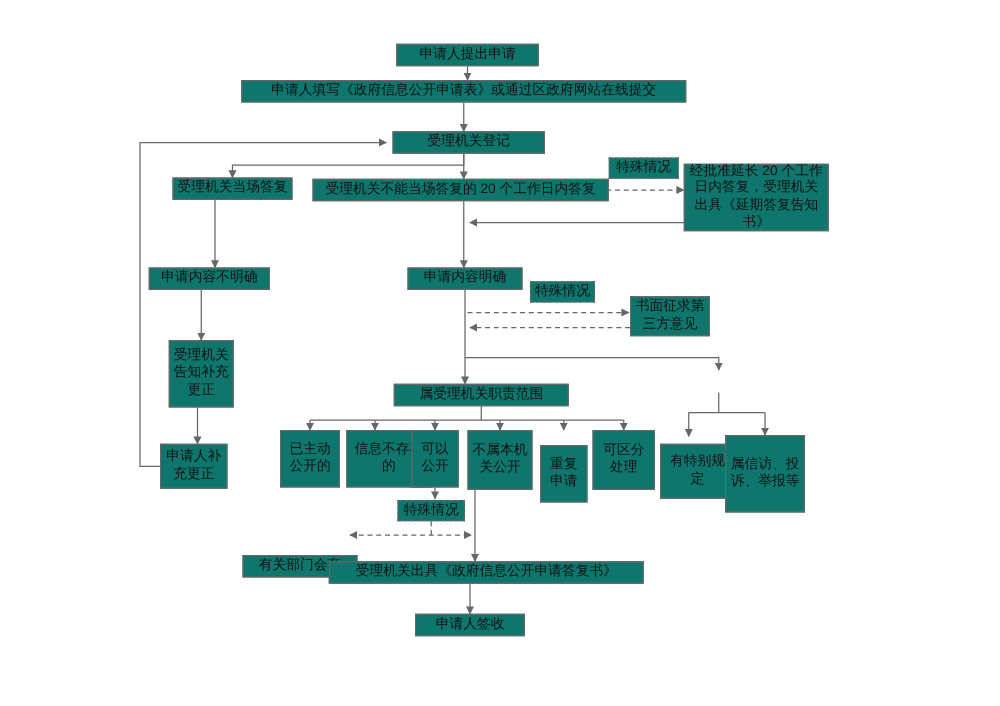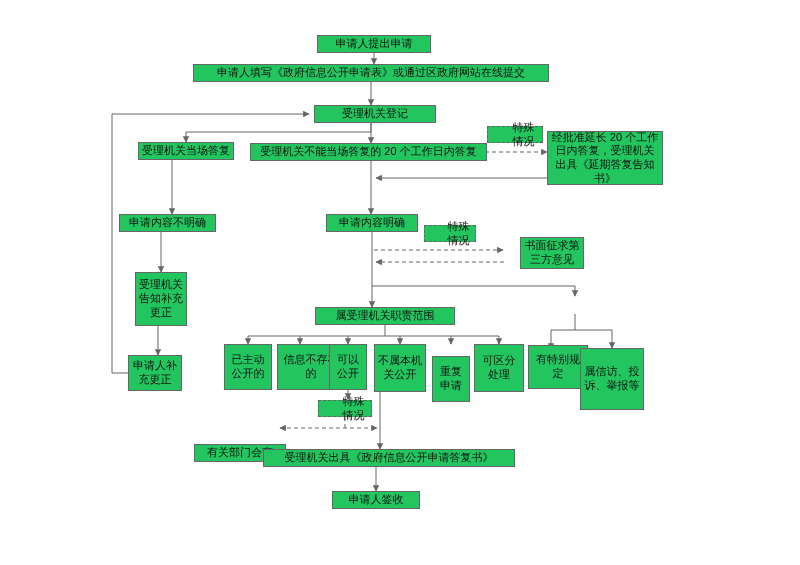--- a/index.html
+++ b/index.html
@@ -7,31 +7,31 @@
     position:relative;
     width:800px;height:565px;
     background:#fff;
     font-family:"Liberation Sans","DejaVu Sans",sans-serif;
     overflow:hidden;
   }
   .node{
     position:absolute;
     box-sizing:border-box;
     border:1px solid #666;
-    background:#22c55e;
+    background:#0f766e;
     color:#111;
     font-size:11px;
     line-height:1.25;
     display:flex;
     align-items:center;
     justify-content:center;
     text-align:center;
     padding:1px 3px;
   }
-  .node.dashed{border-style:dashed;padding-left:20px;}
+  .node.dashed{border-style:dashed;}
   svg.wires{position:absolute;left:0;top:0;pointer-events:none;}
 </style>
 </head>
 <body>
 
 <div id="canvas">
 
   <svg class="wires" width="800" height="565" viewBox="0 0 800 565">
     <defs>
       <marker id="arr" viewBox="0 0 10 10" refX="9" refY="5" markerWidth="6.5" markerHeight="6.5" orient="auto-start-reverse">
@@ -81,30 +81,30 @@
   <div class="node" style="left:317px;top:35px;width:114px;height:18px">申请人提出申请</div>
   <div class="node" style="left:193px;top:64px;width:356px;height:18px">申请人填写《政府信息公开申请表》或通过区政府网站在线提交</div>
   <div class="node" style="left:314px;top:105px;width:122px;height:18px">受理机关登记</div>
   <div class="node" style="left:138px;top:142px;width:96px;height:18px">受理机关当场答复</div>
   <div class="node" style="left:250px;top:143px;width:237px;height:18px">受理机关不能当场答复的 20 个工作日内答复</div>
   <div class="node dashed" style="left:487px;top:126px;width:56px;height:17px">特殊情况</div>
   <div class="node" style="left:547px;top:131px;width:116px;height:54px">经批准延长 20 个工作日内答复，受理机关出具《延期答复告知书》</div>
   <div class="node" style="left:119px;top:214px;width:97px;height:18px">申请内容不明确</div>
   <div class="node" style="left:326px;top:214px;width:92px;height:18px">申请内容明确</div>
   <div class="node dashed" style="left:424px;top:225px;width:52px;height:17px">特殊情况</div>
-  <div class="node" style="left:520px;top:237px;width:64px;height:32px">书面征求第三方意见</div>
+  <div class="node" style="left:504px;top:237px;width:64px;height:32px">书面征求第三方意见</div>
   <div class="node" style="left:135px;top:272px;width:52px;height:54px">受理机关告知补充更正</div>
   <div class="node" style="left:315px;top:307px;width:140px;height:18px">属受理机关职责范围</div>
   <div class="node" style="left:128px;top:355px;width:54px;height:36px">申请人补充更正</div>
   <div class="node" style="left:224px;top:344px;width:48px;height:46px">已主动公开的</div>
   <div class="node" style="left:277px;top:344px;width:68px;height:46px">信息不存在的</div>
   <div class="node" style="left:329px;top:344px;width:38px;height:46px">可以公开</div>
   <div class="node" style="left:374px;top:344px;width:52px;height:48px">不属本机关公开</div>
   <div class="node" style="left:432px;top:356px;width:38px;height:46px">重复申请</div>
   <div class="node" style="left:474px;top:344px;width:50px;height:48px">可区分处理</div>
-  <div class="node" style="left:528px;top:345px;width:60px;height:44px">有特别规定</div>
+  <div class="node" style="left:528px;top:355px;width:60px;height:44px">有特别规定</div>
   <div class="node" style="left:580px;top:348px;width:64px;height:62px">属信访、投诉、举报等</div>
   <div class="node dashed" style="left:318px;top:400px;width:54px;height:17px">特殊情况</div>
   <div class="node" style="left:194px;top:444px;width:92px;height:18px">有关部门会商</div>
   <div class="node" style="left:263px;top:449px;width:252px;height:18px">受理机关出具《政府信息公开申请答复书》</div>
   <div class="node" style="left:332px;top:491px;width:88px;height:18px">申请人签收</div>
 
 </div>
 
 </body></html>

